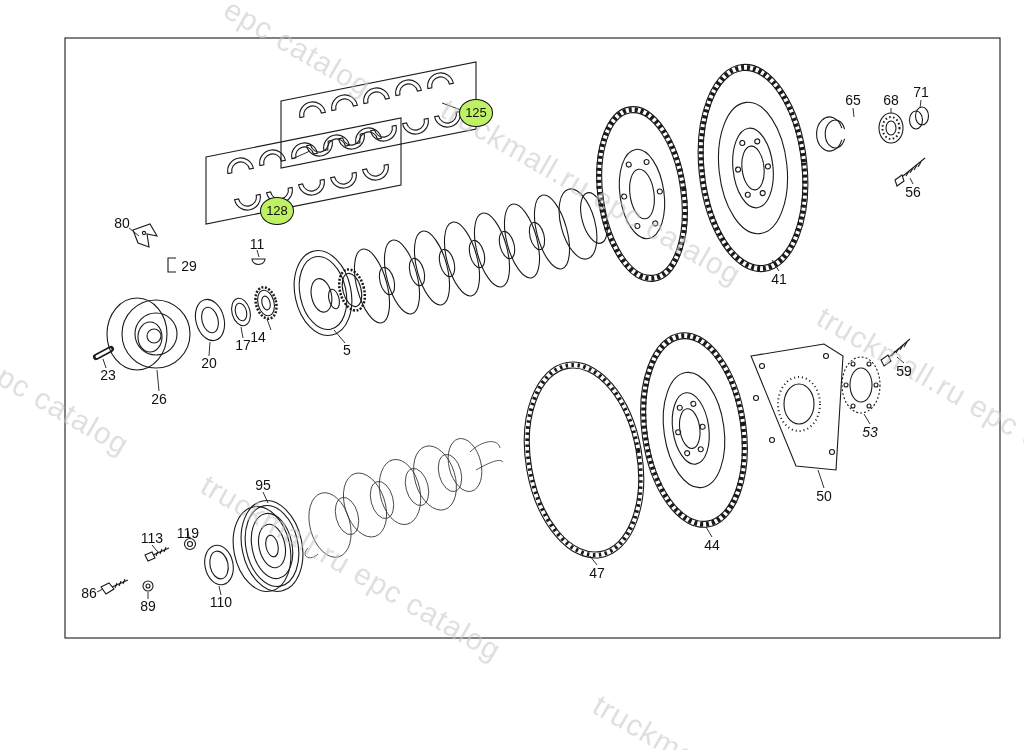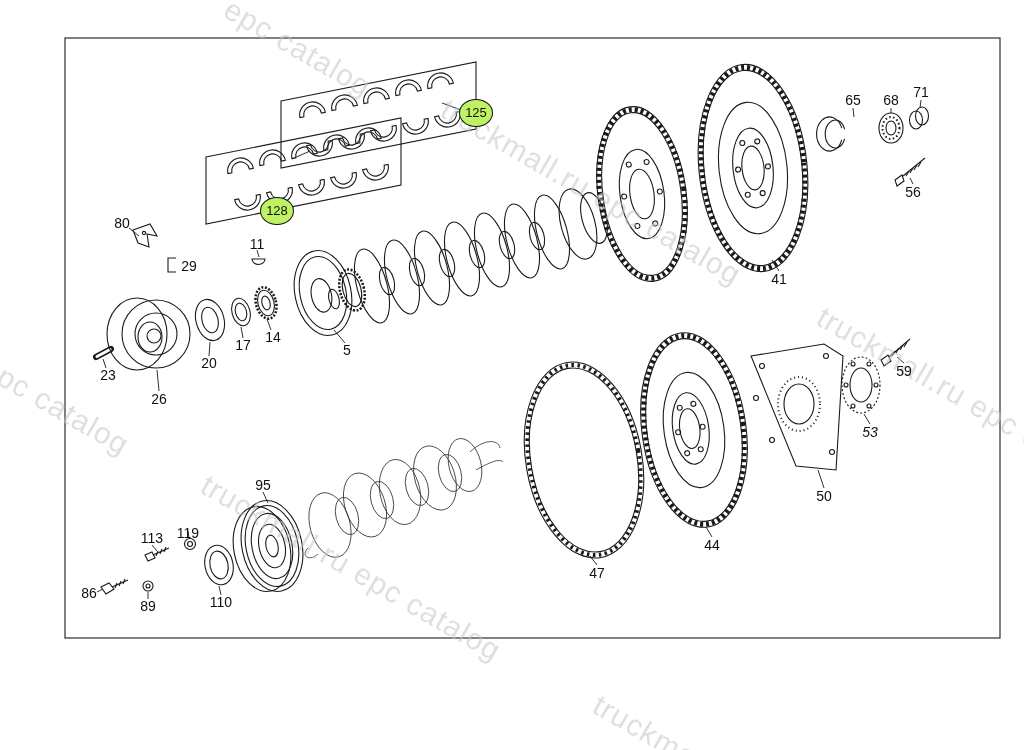--- a/index.html
+++ b/index.html
@@ -337,21 +337,21 @@
   <div id="part-labels-layer">
       <div class="part-label circled" style="left: 476px; top: 113px;">125</div>
       <div class="part-label circled" style="left: 277px; top: 163px; margin-top: 48px;">128</div>
       <div class="part-label" style="left: 122px; top: 223px;">80</div>
       <div class="part-label" style="left: 189px; top: 266px;">29</div>
       <div class="part-label" style="left: 257px; top: 244px;">11</div>
       <div class="part-label" style="left: 108px; top: 375px;">23</div>
       <div class="part-label" style="left: 159px; top: 399px;">26</div>
       <div class="part-label" style="left: 209px; top: 363px;">20</div>
       <div class="part-label" style="left: 243px; top: 345px;">17</div>
-      <div class="part-label" style="left: 273px; top: 337px;">14</div>
+      <div class="part-label" style="left: 258px; top: 337px;">14</div>
       <div class="part-label" style="left: 347px; top: 350px;">5</div>
       <div class="part-label" style="left: 263px; top: 485px;">95</div>
       <div class="part-label" style="left: 152px; top: 538px;">113</div>
       <div class="part-label" style="left: 188px; top: 533px;">119</div>
       <div class="part-label" style="left: 89px; top: 593px;">86</div>
       <div class="part-label" style="left: 148px; top: 606px;">89</div>
       <div class="part-label" style="left: 221px; top: 602px;">110</div>
       <div class="part-label" style="left: 597px; top: 573px;">47</div>
       <div class="part-label" style="left: 712px; top: 545px;">44</div>
       <div class="part-label" style="left: 824px; top: 496px; text-align: right;">50</div>

